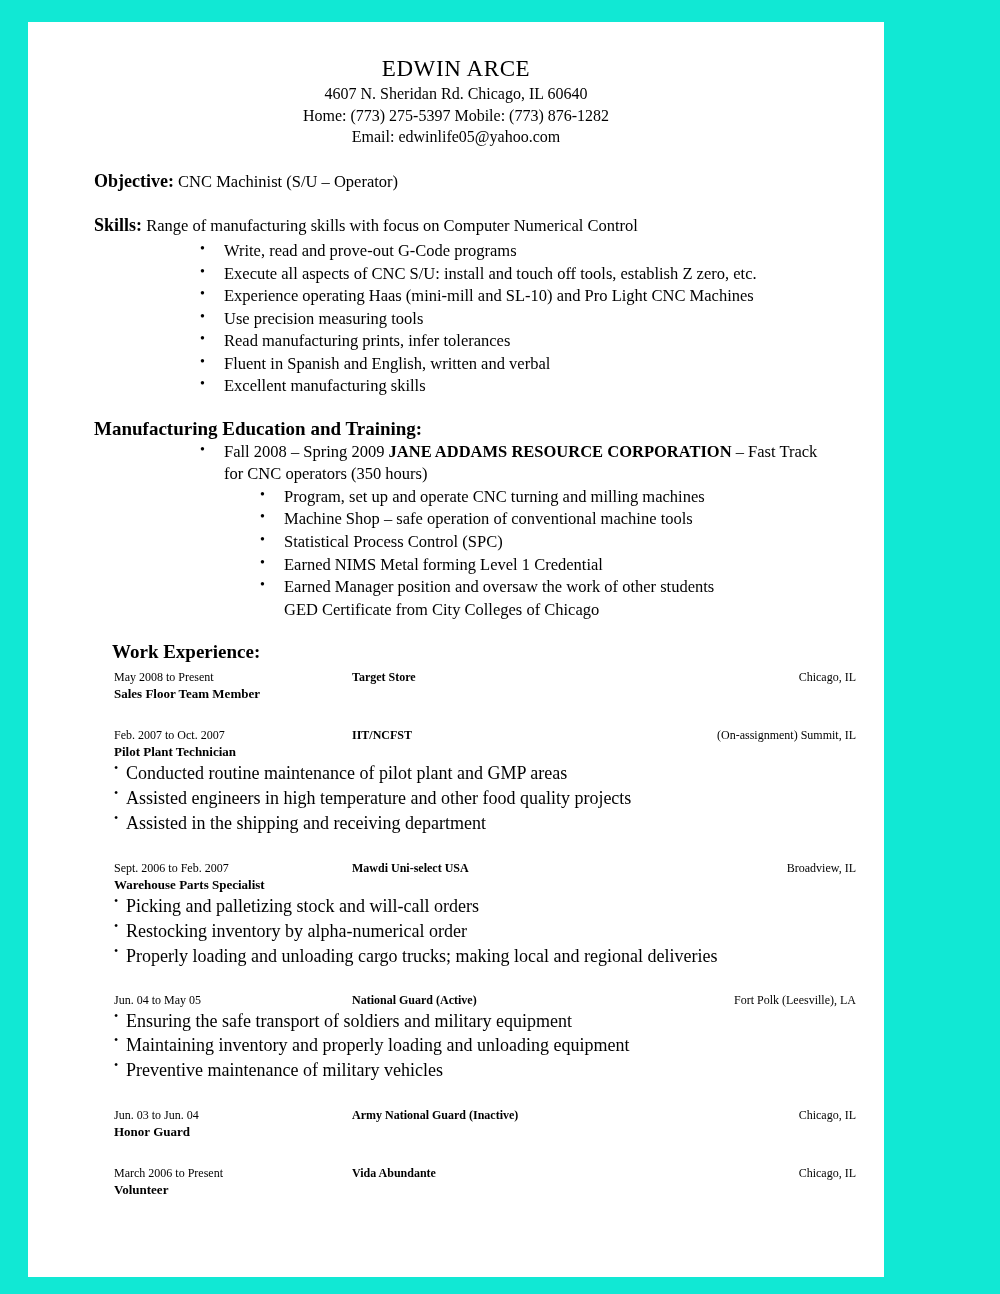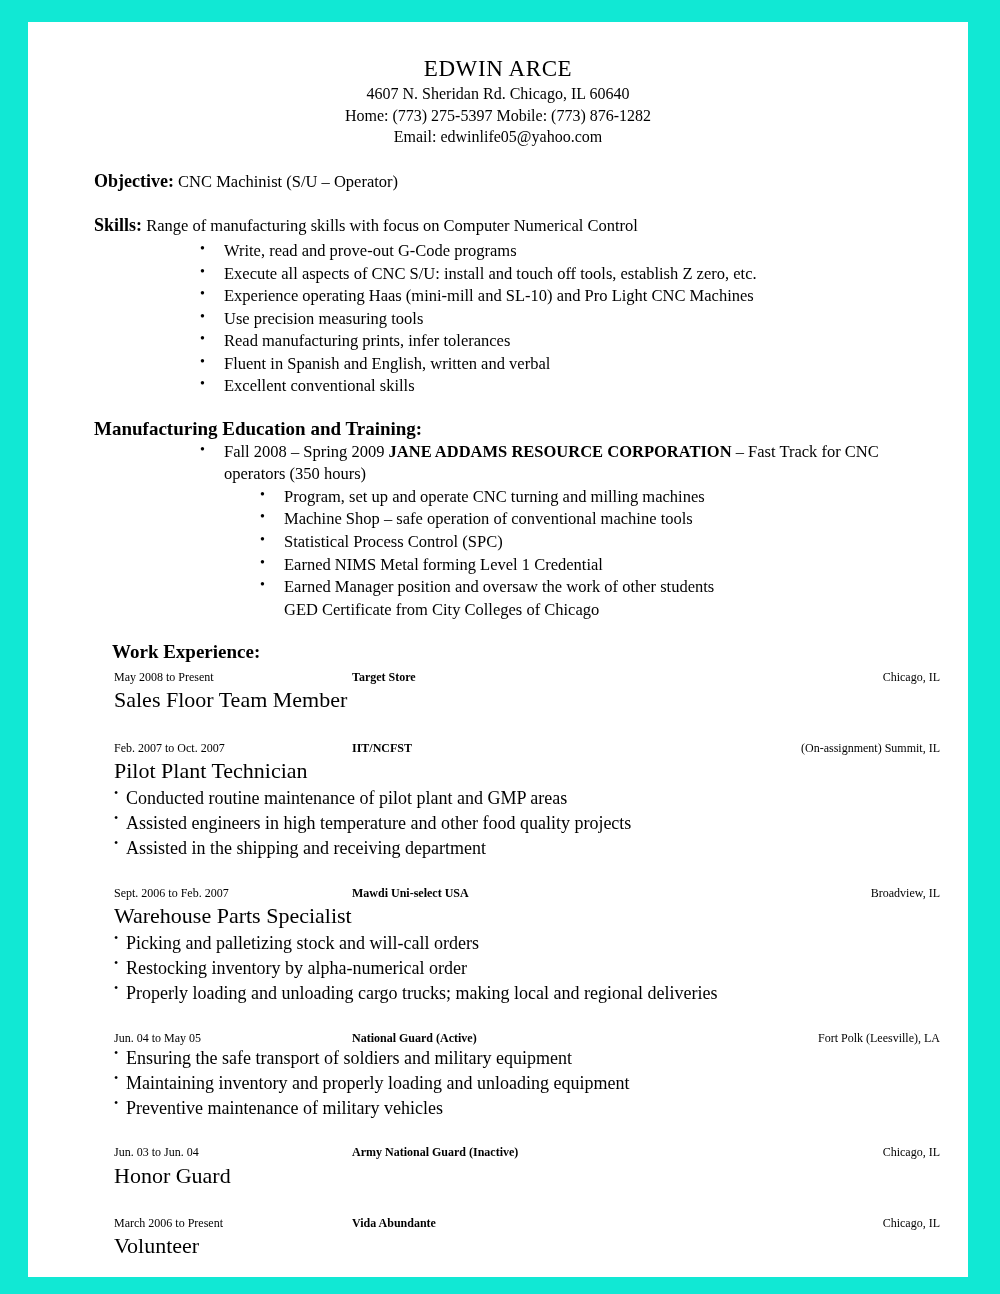--- a/index.html
+++ b/index.html
@@ -12,21 +12,21 @@
     width: 1000px;
     height: 1294px;
     background: #11e8d4;
     font-family: "Liberation Serif", "DejaVu Serif", serif;
     overflow: hidden;
   }
   .page {
     position: absolute;
     left: 28px;
     top: 22px;
-    width: 940px;
+    width: 856px;
     height: 1255px;
     background: #ffffff;
     overflow: hidden;
   }
   .inner {
     position: relative;
     width: 100%;
     height: 100%;
     padding: 0;
   }
@@ -121,22 +121,22 @@
   .job-company {
     flex: 1 1 auto;
     font-weight: bold;
   }
   .job-loc {
     flex: 0 0 auto;
     text-align: right;
     white-space: nowrap;
   }
   .job-title {
-    font-weight: normal;
-    font-size: 22px;
+    font-weight: bold;
+    font-size: 13px;
     line-height: 1.38;
   }
   ul.jb {
     list-style: none;
     margin: 0;
     padding: 0;
   }
   ul.jb > li {
     position: relative;
     padding-left: 12px;
@@ -177,21 +177,21 @@
         <span class="lbl">Skills:</span>
         <span>Range of manufacturing skills with focus on Computer Numerical Control</span>
       </div>
       <ul class="b1">
         <li>Write, read and prove-out G-Code programs</li>
         <li> Execute all aspects of CNC S/U: install and touch off tools, establish Z zero, etc.</li>
         <li> Experience operating Haas (mini-mill and SL-10) and Pro Light CNC Machines</li>
         <li>Use precision measuring tools</li>
         <li>Read manufacturing prints, infer tolerances</li>
         <li>Fluent in Spanish and English, written and verbal</li>
-        <li>Excellent conventional skills</li>
+        <li>Excellent manufacturing skills</li>
       </ul>
 
       <div class="section-head indent1">Manufacturing Education and Training:</div>
       <ul class="b1">
         <li><span>Fall 2008 – Spring 2009 </span><b>JANE ADDAMS RESOURCE CORPORATION</b><span> – Fast Track for CNC operators (350 hours)</span></li>
       </ul>
       <ul class="b2">
         <li>Program, set up and operate CNC turning and milling machines</li>
         <li>Machine Shop – safe operation of conventional machine tools</li>
         <li>Statistical Process Control (SPC)</li>

